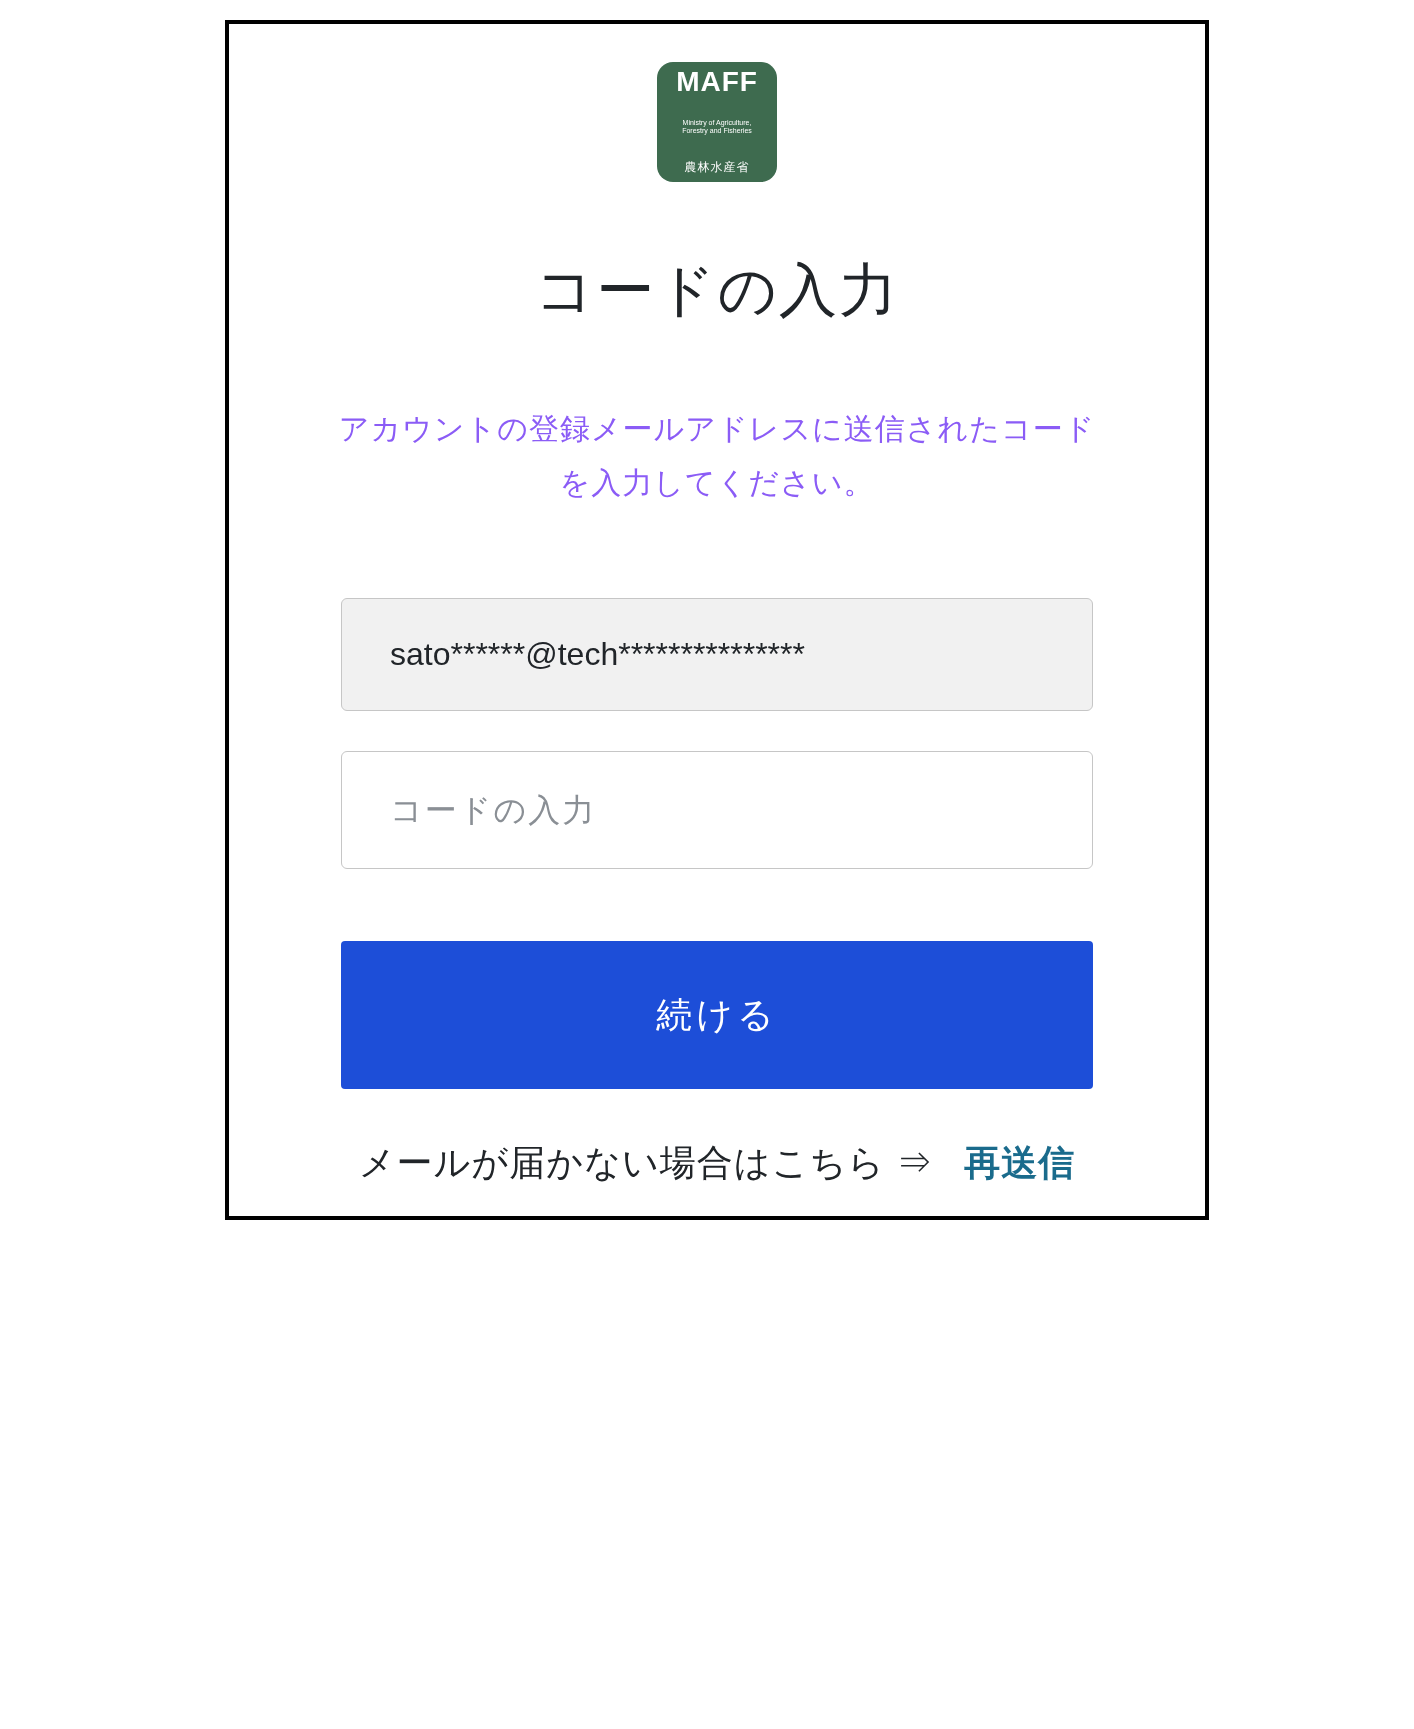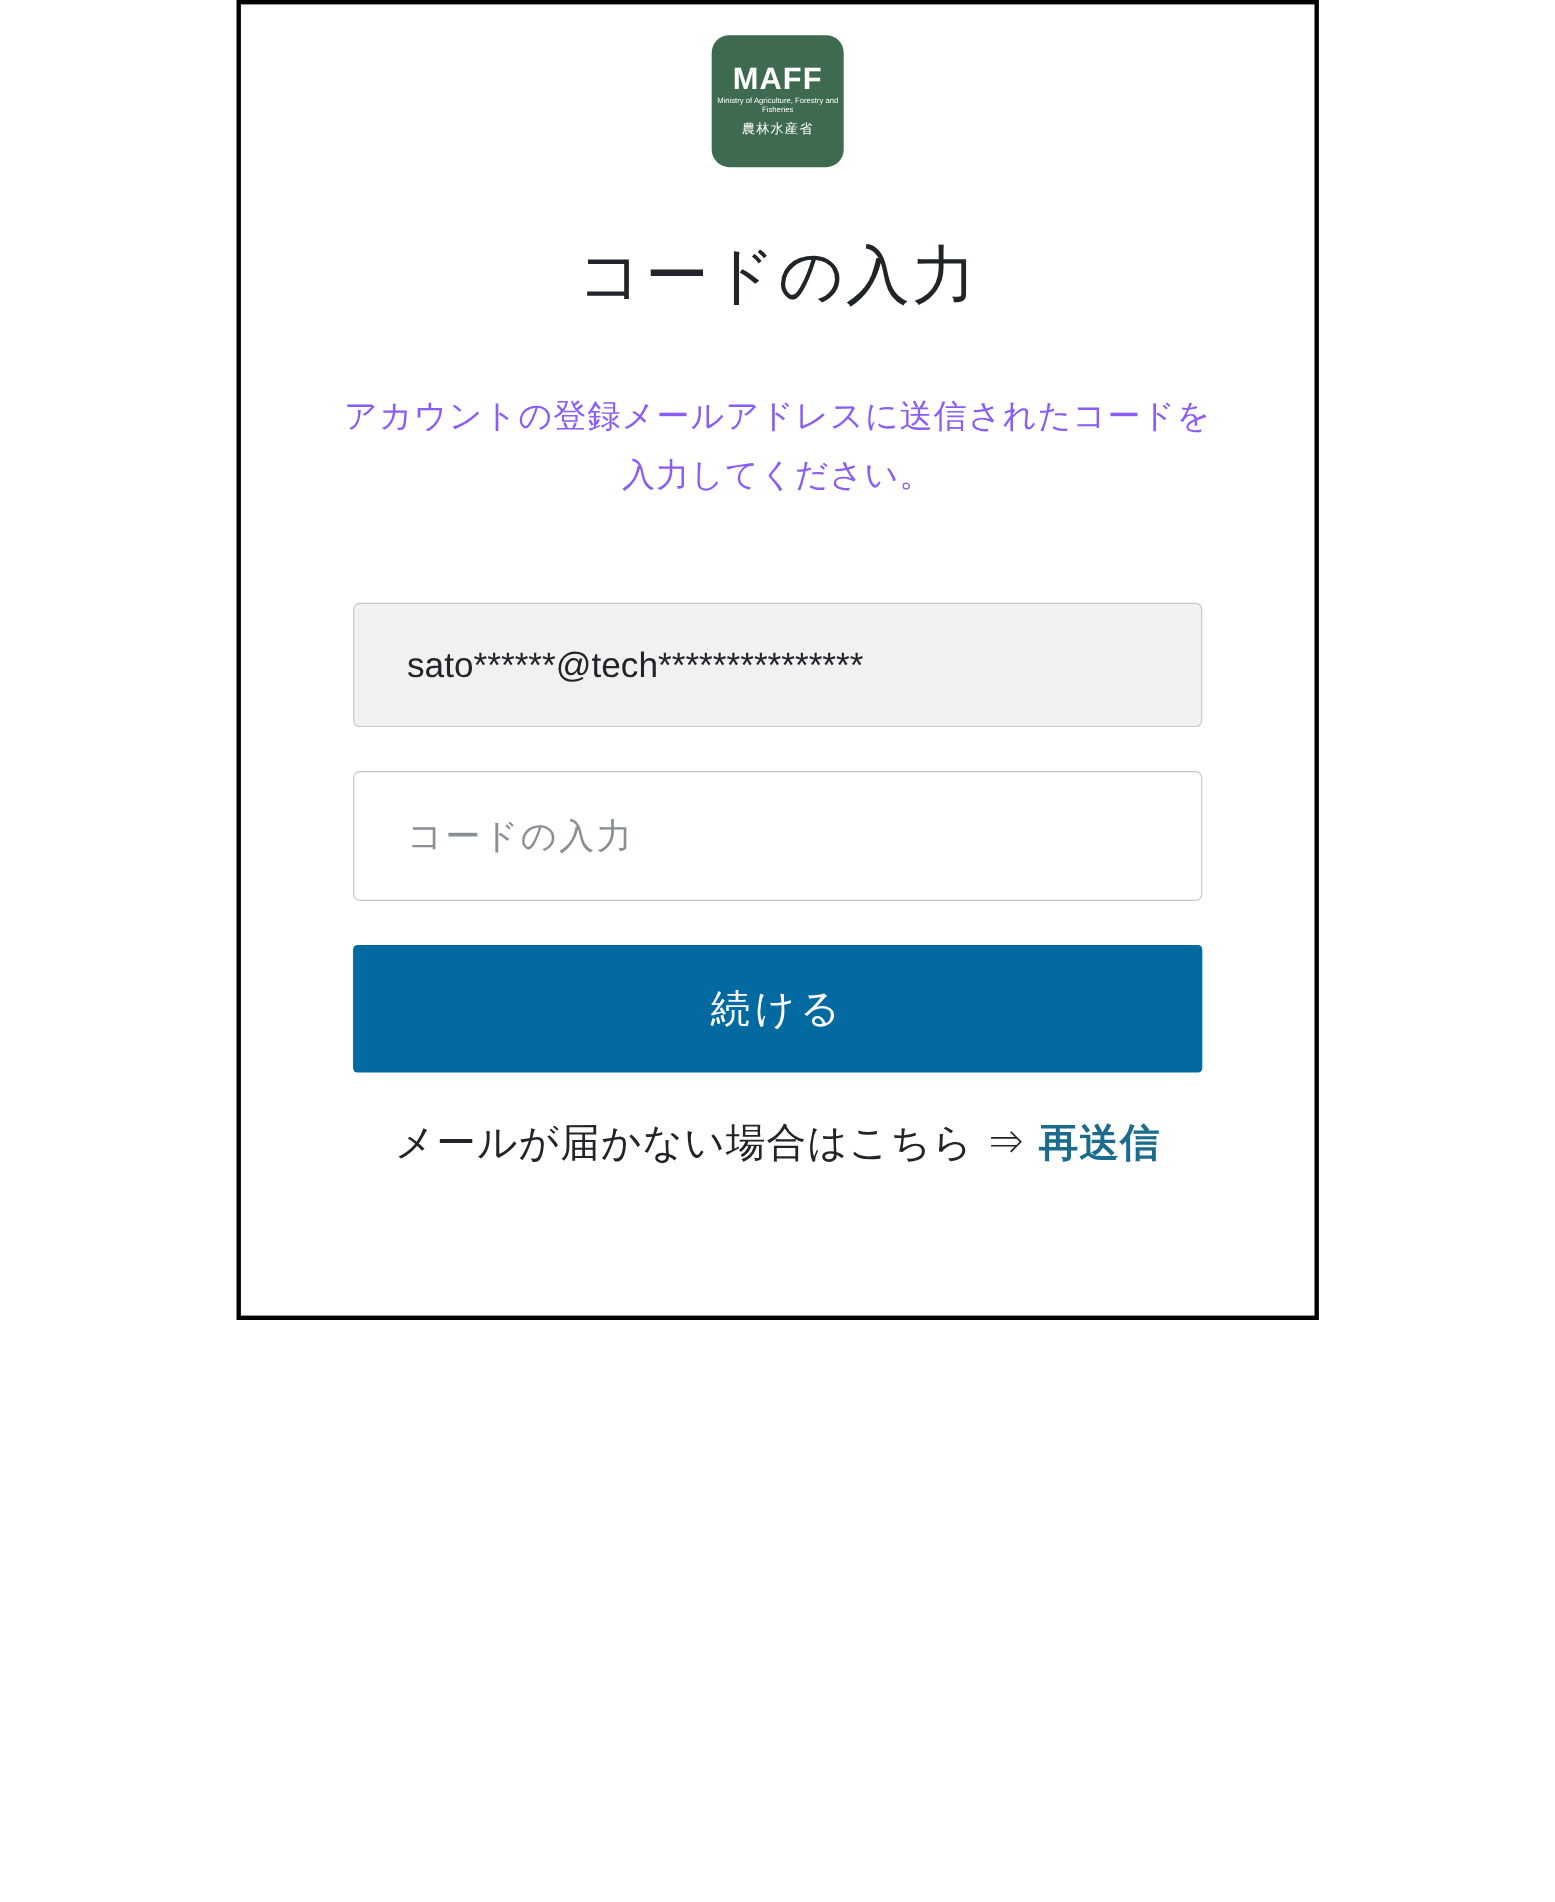--- a/index.html
+++ b/index.html
@@ -1,18 +1,18 @@
 <!DOCTYPE html>
 <html><head>
   <meta charset="utf-8">
   <style>
     * {
       box-sizing: border-box;
       margin: 0;
-      padding: 0;
+      padding: 10px;
     }
     body {
       font-family: -apple-system, BlinkMacSystemFont, "Segoe UI", "Hiragino Kaku Gothic ProN", "Hiragino Sans", Meiryo, sans-serif;
       background: #fff;
       width: 1414px;
       height: 1729px;
     }
     .outer-frame {
       width: 984px;
       height: 1200px;
@@ -100,28 +100,29 @@
       font-size: 32px;
       color: #212529;
       outline: none;
     }
     .code-input::placeholder {
       color: #8a8f95;
       letter-spacing: 2px;
     }
     .continue-button {
       width: 100%;
-      height: 116px;
-      background: #0369a1;
+      height: 148px;
+      background: #1d4ed8;
       color: #fff;
       border: none;
       border-radius: 4px;
       font-size: 36px;
       font-weight: 400;
       cursor: pointer;
+      margin-top: 32px;
       letter-spacing: 4px;
     }
     .resend-row {
       margin-top: 40px;
       font-size: 36px;
       color: #212529;
       text-align: center;
       letter-spacing: 1px;
     }
     .resend-link {

